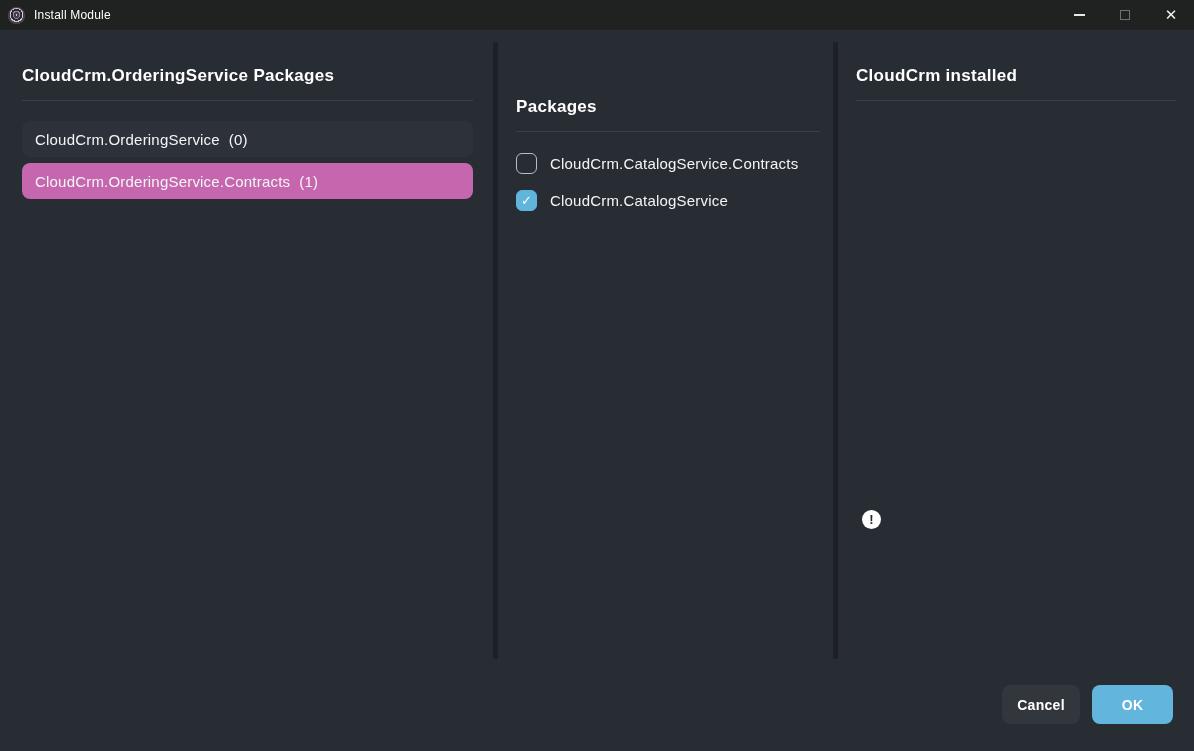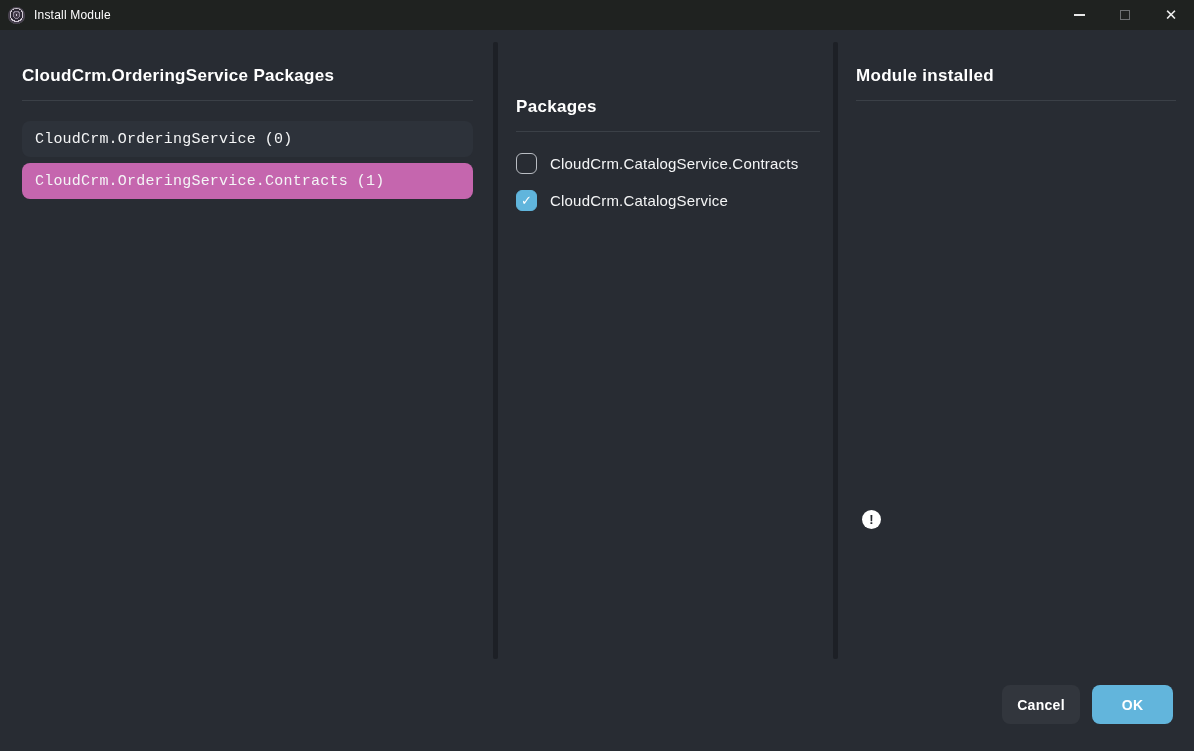--- a/index.html
+++ b/index.html
@@ -56,21 +56,21 @@
     background: #1d2026; border-radius: 2px;
   }
   .splitter-1 { left: 493px; }
   .splitter-2 { left: 833px; }
 
   
   .module-list { position: absolute; top: 91px; left: 0; right: 0; display: flex; flex-direction: column; gap: 6px; }
   .module-item {
     height: 36px; border-radius: 8px; background: #2d323a;
     display: flex; align-items: center; padding: 0 13px;
-    font-size: 15px; color: #f4f5f6; cursor: pointer; letter-spacing: 0.2px; font-family: Liberation Mono, monospace;
+    font-size: 15px; color: #f4f5f6; cursor: pointer; letter-spacing: 0.2px;
   }
   .module-item.selected { background: #c566ae; }
   .module-count { margin-left: 9px; }
 
   
   .package-list { position: absolute; top: 92px; left: 0; right: 0; display: flex; flex-direction: column; gap: 16px; }
   .package-row { display: flex; align-items: center; cursor: pointer; }
   .checkbox {
     width: 21px; height: 21px; border-radius: 6px;
     border: 1.5px solid #b9bdc3; background: transparent;
@@ -164,21 +164,21 @@
           <span class="package-label">CloudCrm.CatalogService</span>
         </div>
 
 
       </div>
     </div>
 
     <div class="splitter splitter-2"></div>
 
     <div class="panel panel-right">
-      <div class="panel-header">Module installed</div>
+      <div class="panel-header">CloudCrm installed</div>
       <div class="panel-divider"></div>
       <div class="info-block">
         <span class="info-icon">!</span>
       </div>
     </div>
 
     <button class="footer-btn cancel-btn">Cancel</button>
     <button class="footer-btn ok-btn">OK</button>
 
   </div>

